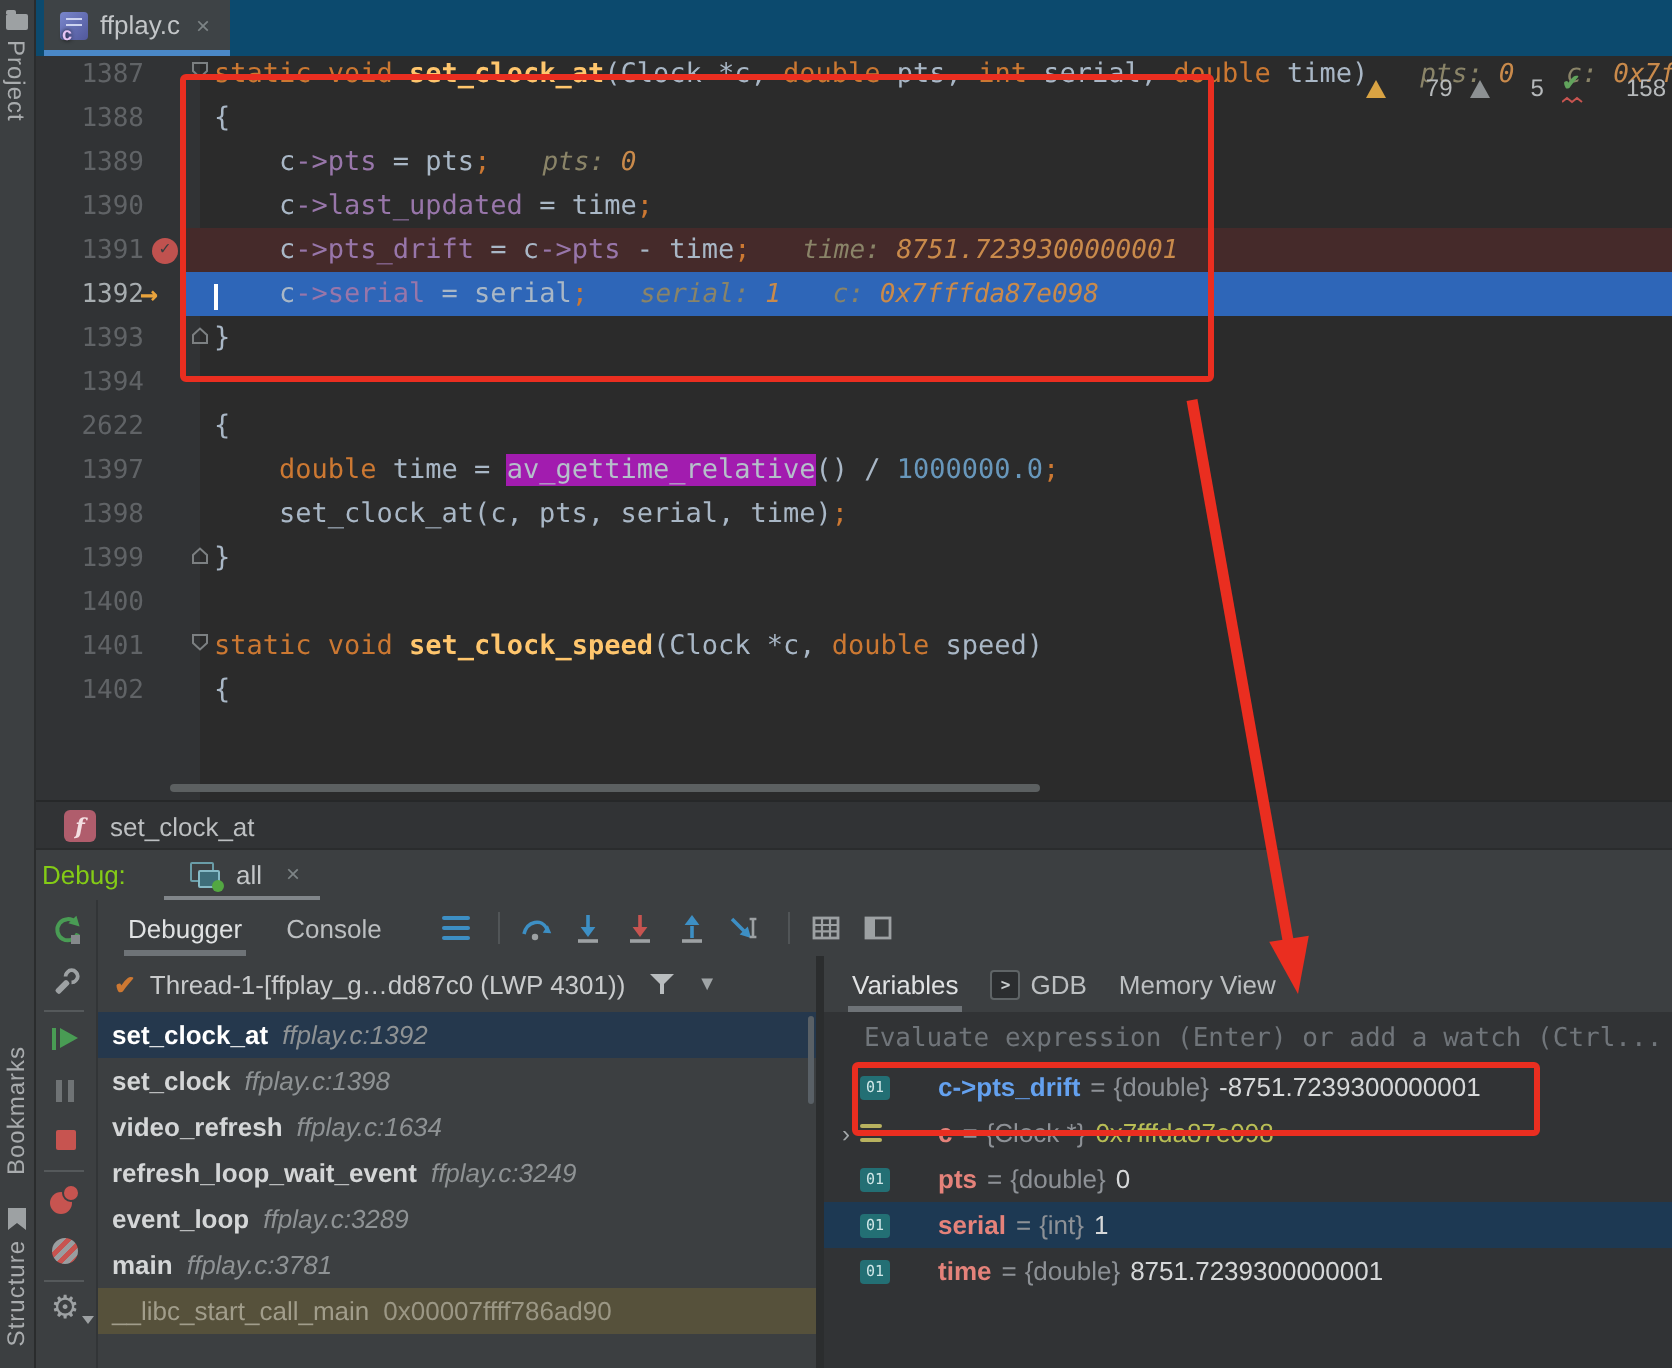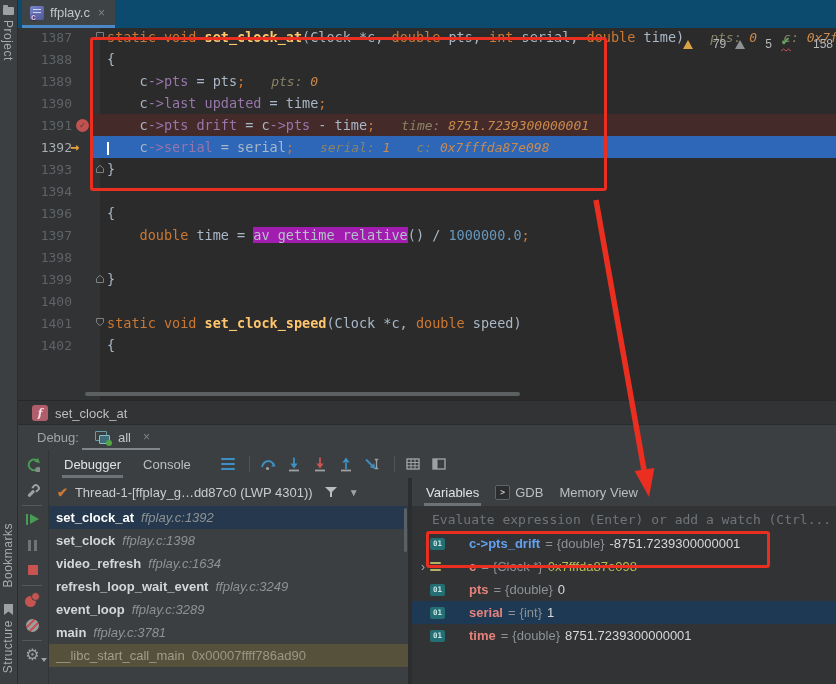--- a/index.html
+++ b/index.html
@@ -60,21 +60,21 @@
   .ok{position:absolute;top:-3px;left:0;color:#61a35c;font-size:11px;font-weight:bold;}
   .squig{position:absolute;left:0;bottom:-2px;}
   
   .breadcrumb{position:absolute;left:17px;top:400px;right:0;height:24px;background:#313335;border-top:1px solid #262829;display:flex;align-items:center;}
   .f-ic{margin-left:15px;width:16px;height:16px;border-radius:3px;background:#b05d6c;color:#f4dfe2;
         display:flex;align-items:center;justify-content:center;font-size:11px;font-style:italic;font-weight:bold;
         font-family:"DejaVu Serif",serif;}
   .bc-label{margin-left:7px;color:#bcbfc1;}
   
   .debughdr{position:absolute;left:17px;top:424px;right:0;height:26px;background:#3c3f41;border-top:1px solid #2a2c2d;}
-  .dbg-label{position:absolute;left:20px;top:5px;color:#a3a3a3;}
+  .dbg-label{position:absolute;left:4px;top:5px;color:#84cc16;}
   .cfg-ic{position:absolute;left:78px;top:6px;width:16px;height:14px;}
   .cfg-back{position:absolute;left:0;top:0;width:10px;height:8px;border:1.5px solid #6a9da8;border-radius:1px;}
   .cfg-front{position:absolute;left:4px;top:4px;width:9px;height:7px;background:#3e6e7a;border:1.5px solid #85bac6;border-radius:1px;}
   .cfg-dot{position:absolute;right:-1px;bottom:-1px;width:6px;height:6px;border-radius:50%;background:#53a742;}
   .sess-label{position:absolute;left:101px;top:5px;color:#c3c6c8;}
   .sess-close{position:absolute;left:126px;top:5px;color:#7d8486;font-size:12px;}
   .sess-underline{position:absolute;left:65px;bottom:0;width:78px;height:3px;background:#81868a;}
   
   .vbar{position:absolute;left:17px;top:450px;width:31px;height:234px;background:#3c3f41;border-right:1px solid #323537;z-index:4;}
   .vbar .ic{position:absolute;left:0;width:31px;height:18px;display:flex;align-items:center;justify-content:center;}
@@ -136,21 +136,21 @@
   .fscroll{position:absolute;right:1px;top:2px;width:3px;height:44px;background:#596066;border-radius:2px;}
   
   .vars{position:absolute;left:412px;top:506px;right:0;height:178px;background:#313335;overflow:hidden;}
   .evalrow{height:26px;display:flex;align-items:center;padding-left:20px;
            font-family:"DejaVu Sans Mono",monospace;font-size:13px;color:#70757a;white-space:nowrap;overflow:hidden;}
   .vrow{height:23px;display:flex;align-items:center;white-space:nowrap;overflow:hidden;}
   .vrow.sel{background:#1d3953;}
   .vexp{width:14px;margin-left:4px;color:#a3a8aa;font-size:12px;text-align:center;flex:0 0 14px;}
   .vnoexp{width:14px;margin-left:4px;flex:0 0 14px;}
   .vic01{width:15px;height:12px;border-radius:2px;background:#236f74;color:#cfe6e7;
-         font-family:"DejaVu Sans Mono",monospace;font-size:7.5px;font-weight:bold;
+         font-family:"DejaVu Sans Mono",monospace;font-size:7.5px;font-weight:normal;
          display:flex;align-items:center;justify-content:center;flex:0 0 15px;}
   .vicstruct{width:11px;display:flex;flex-direction:column;gap:1.5px;flex:0 0 11px;margin-right:4px;}
   .vicstruct span{height:2px;background:#b8b25f;border-radius:1px;}
   .vname{margin-left:24px;font-weight:bold;}
   .vname.var{color:#e5827a;}
   .vname.watch{color:#64a1ef;}
   .veq{margin-left:5px;color:#8d9196;}
   .vtype{margin-left:4px;color:#8d9196;}
   .vval{margin-left:5px;color:#d6d8d9;}
   .vval.addr{color:#b9be55;}
@@ -189,23 +189,23 @@
               </svg></span></span><span class="lcode"><span class="tk-kw">static void </span><span class="tk-fn">set_clock_at</span><span class="tk-pl">(Clock *c, </span><span class="tk-kw">double</span><span class="tk-pl"> pts, </span><span class="tk-kw">int</span><span class="tk-pl"> serial, </span><span class="tk-kw">double</span><span class="tk-pl"> time)</span><span class="hint"><span class="hl2">pts: </span><span class="hv">0</span></span><span class="hint"><span class="hl2">c: </span><span class="hv">0x7fffda87e098</span></span></span></div>
         <div class="crow"><span class="lnum">1388</span><span class="lmark"></span><span class="lfold"></span><span class="lcode"><span class="tk-pl">{</span></span></div>
         <div class="crow"><span class="lnum">1389</span><span class="lmark"></span><span class="lfold"></span><span class="lcode"><span class="tk-pl">    c</span><span class="tk-fld">-&gt;pts</span><span class="tk-pl"> = pts</span><span class="tk-semi">;</span><span class="hint"><span class="hl2">pts: </span><span class="hv">0</span></span></span></div>
         <div class="crow"><span class="lnum">1390</span><span class="lmark"></span><span class="lfold"></span><span class="lcode"><span class="tk-pl">    c</span><span class="tk-fld">-&gt;last_updated</span><span class="tk-pl"> = time</span><span class="tk-semi">;</span></span></div>
         <div class="crow"><div class="band bp"></div><span class="lnum">1391</span><span class="lmark"><span class="bp-dot">✓</span></span><span class="lfold"></span><span class="lcode"><span class="tk-pl">    c</span><span class="tk-fld">-&gt;pts_drift</span><span class="tk-pl"> = c</span><span class="tk-fld">-&gt;pts</span><span class="tk-pl"> - time</span><span class="tk-semi">;</span><span class="hint"><span class="hl2">time: </span><span class="hv">8751.7239300000001</span></span></span></div>
         <div class="crow"><div class="band exec"></div><span class="lnum cur">1392</span><span class="lmark"><span class="exec-arrow">→</span></span><span class="lfold"></span><span class="lcode"><span class="caret"></span><span class="tk-pl">    c</span><span class="tk-fld">-&gt;serial</span><span class="tk-pl"> = serial</span><span class="tk-semi">;</span><span class="hint"><span class="hl2">serial: </span><span class="hv">1</span></span><span class="hint"><span class="hl2">c: </span><span class="hv">0x7fffda87e098</span></span></span></div>
         <div class="crow"><span class="lnum">1393</span><span class="lmark"></span><span class="lfold"><span><svg width="10" height="11" viewBox="0 0 10 11">
                 <path d="M1.5 9.5 h7 v-4 L5 2.3 L1.5 5.5 Z" fill="none" stroke="#7c8082"></path>
               </svg></span></span><span class="lcode"><span class="tk-pl">}</span></span></div>
         <div class="crow"><span class="lnum">1394</span><span class="lmark"></span><span class="lfold"></span><span class="lcode"></span></div>
-        <div class="crow"><span class="lnum">1396</span><span class="lmark"></span><span class="lfold"></span><span class="lcode"><span class="tk-pl">{</span></span></div>
+        <div class="crow"><span class="lnum">2622</span><span class="lmark"></span><span class="lfold"></span><span class="lcode"><span class="tk-pl">{</span></span></div>
         <div class="crow"><span class="lnum">1397</span><span class="lmark"></span><span class="lfold"></span><span class="lcode"><span class="tk-kw">    double</span><span class="tk-pl"> time = </span><span class="tk-hl">av_gettime_relative</span><span class="tk-pl">() / </span><span class="tk-num">1000000.0</span><span class="tk-semi">;</span></span></div>
-        <div class="crow"><span class="lnum">1398</span><span class="lmark"></span><span class="lfold"></span></div>
+        <div class="crow"><span class="lnum">1398</span><span class="lmark"></span><span class="lfold"></span><span class="lcode"><span class="tk-pl">    set_clock_at(c, pts, serial, time)</span><span class="tk-semi">;</span></span></div>
         <div class="crow"><span class="lnum">1399</span><span class="lmark"></span><span class="lfold"><span><svg width="10" height="11" viewBox="0 0 10 11">
                 <path d="M1.5 9.5 h7 v-4 L5 2.3 L1.5 5.5 Z" fill="none" stroke="#7c8082"></path>
               </svg></span></span><span class="lcode"><span class="tk-pl">}</span></span></div>
         <div class="crow"><span class="lnum">1400</span><span class="lmark"></span><span class="lfold"></span><span class="lcode"></span></div>
         <div class="crow"><span class="lnum">1401</span><span class="lmark"></span><span class="lfold"><span><svg width="10" height="11" viewBox="0 0 10 11">
                 <path d="M1.5 1.5 h7 v4 L5 8.7 L1.5 5.5 Z" fill="none" stroke="#7c8082"></path>
               </svg></span></span><span class="lcode"><span class="tk-kw">static void </span><span class="tk-fn">set_clock_speed</span><span class="tk-pl">(Clock *c, </span><span class="tk-kw">double</span><span class="tk-pl"> speed)</span></span></div>
         <div class="crow"><span class="lnum">1402</span><span class="lmark"></span><span class="lfold"></span><span class="lcode"><span class="tk-pl">{</span></span></div>
       </div>
     <div class="inspections">

